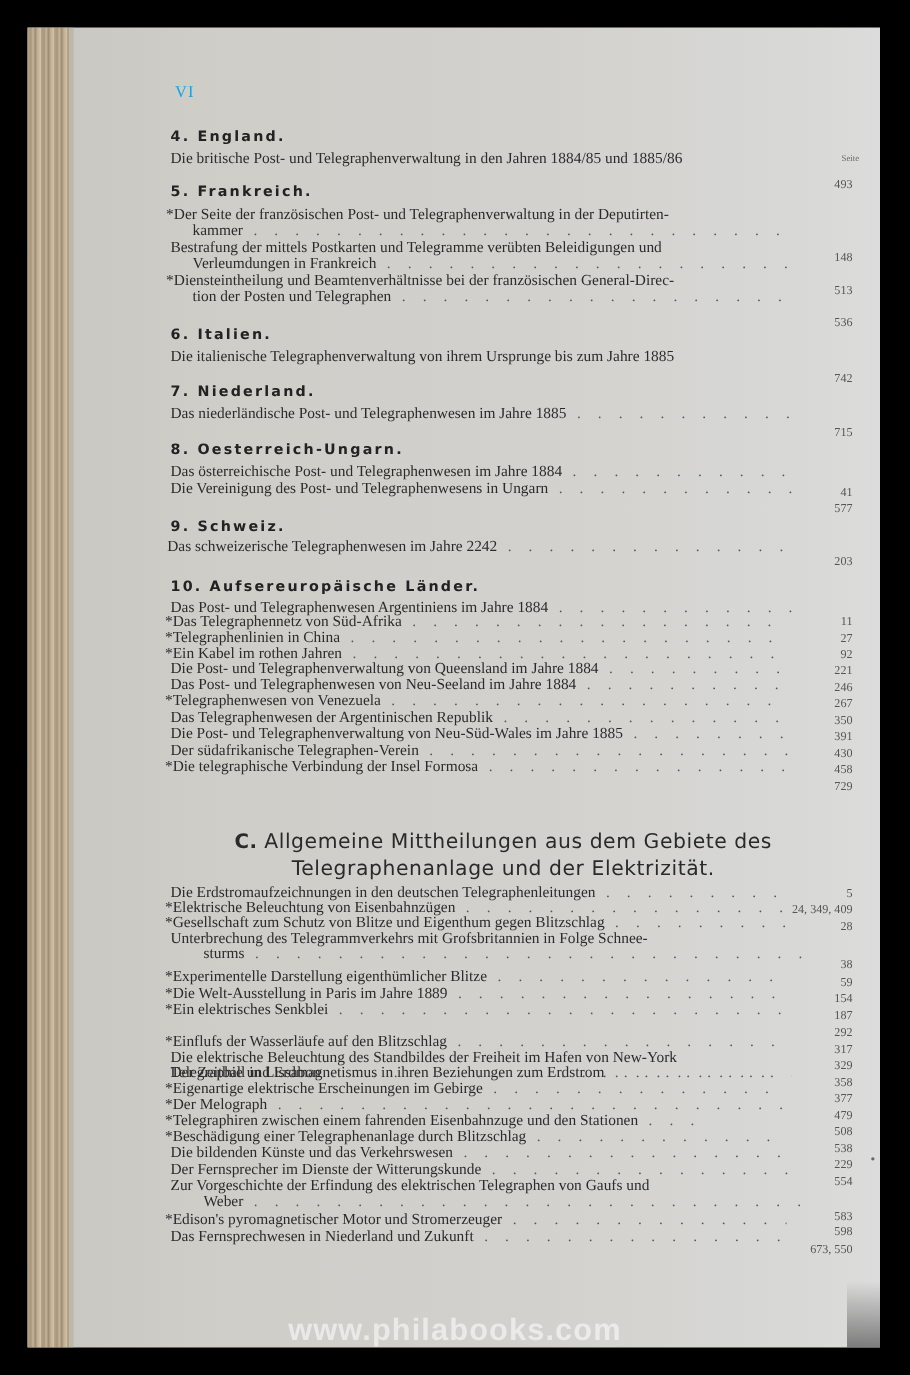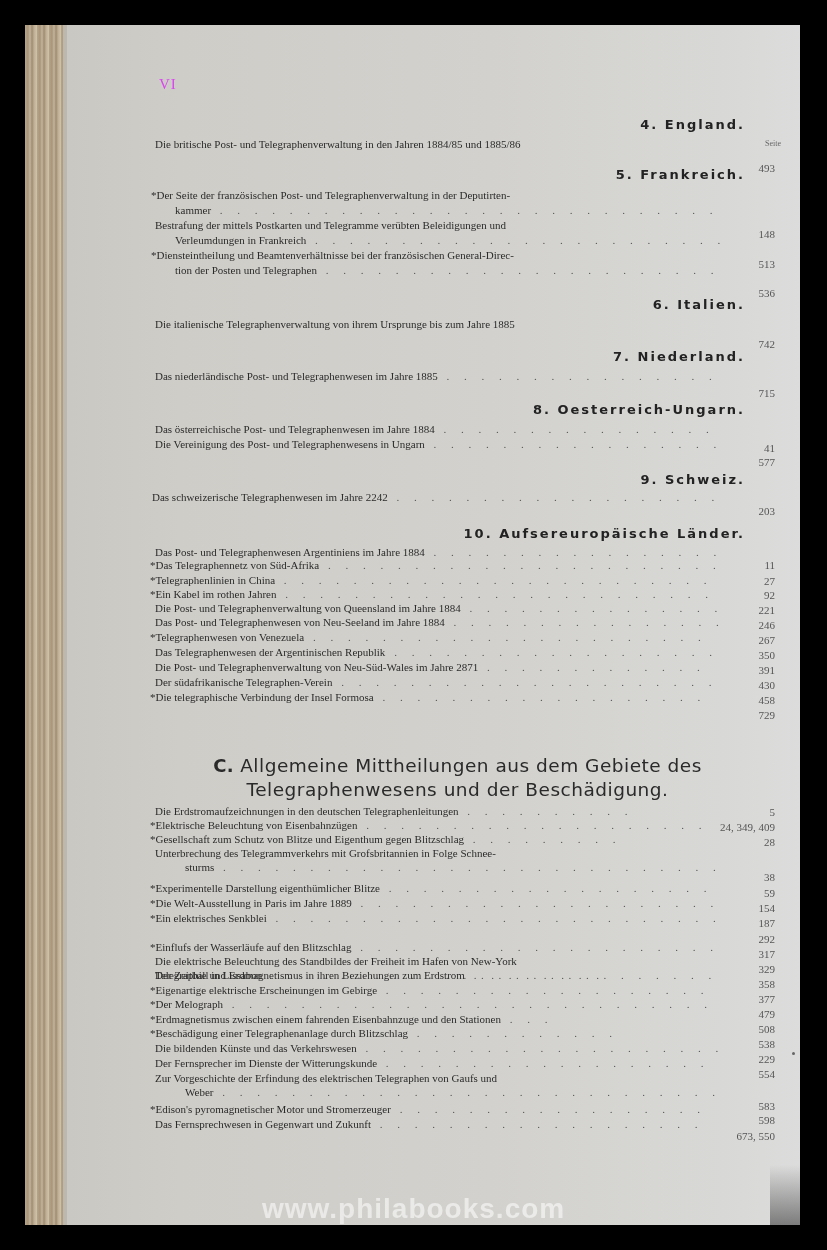--- a/index.html
+++ b/index.html
@@ -19,32 +19,32 @@
     .book-edge::after {
       content: ""; position: absolute; right: -4px; top: 0; width: 4px; height: 100%;
       background: #bdb8ad;
     }
     .bottom-shade {
       position: absolute; right: 0; bottom: 0; width: 30px; height: 60px;
       background: linear-gradient(180deg, rgba(0,0,0,0) 0%, rgba(60,60,60,0.6) 100%);
     }
     .content { position: absolute; left: 155px; top: 0; width: 635px; }
     .page-num {
-      position: absolute; left: 159px; top: 76px; font-size: 15px; letter-spacing: 1px; color: #d946ef;
+      position: absolute; left: 159px; top: 76px; font-size: 15px; letter-spacing: 1px; color: #0ea5e9;
     }
     .seite {
       position: absolute; left: 765px; top: 139px; font-size: 8px; color: #666;
     }
     .section-head {
-      position: absolute; left: 0; width: 590px; text-align: right;
+      position: absolute; left: 0; width: 590px; text-align: left;
       font-family: "DejaVu Sans", "Liberation Sans", sans-serif; font-weight: bold;
       font-size: 13px; letter-spacing: 2px; color: #222;
     }
     .entry {
-      position: absolute; left: 0; width: 565px; font-size: 11px; line-height: 15px;
+      position: absolute; left: 0; width: 565px; font-size: 14px; line-height: 15px;
       white-space: nowrap; overflow: hidden; color: #2b2b2b;
     }
     .entry .dots {
       color: #555; letter-spacing: 6px;
     }
     .entry.indent { left: 20px; width: 545px; }
     .pg {
       position: absolute; left: 560px; width: 60px; text-align: right;
       font-size: 11px; color: #555; white-space: nowrap;
     }
@@ -117,31 +117,31 @@
   <div class="entry" style="top:587px; left:-5px"><span>*Ein Kabel im rothen Jahren</span><span class="dots"> . . . . . . . . . . . . . . . . . . . . . . . . . . . . . . . . . . . . . . . . . .</span></div>
   <div class="pg" style="top:604px">221</div>
   <div class="entry" style="top:601px"><span>Die Post- und Telegraphenverwaltung von Queensland im Jahre 1884</span><span class="dots"> . . . . . . . . . . . . . . . . . .</span></div>
   <div class="pg" style="top:619px">246</div>
   <div class="entry" style="top:615px"><span>Das Post- und Telegraphenwesen von Neu-Seeland im Jahre 1884</span><span class="dots"> . . . . . . . . . . . . . . . . . .</span></div>
   <div class="pg" style="top:634px">267</div>
   <div class="entry" style="top:630px; left:-5px"><span>*Telegraphenwesen von Venezuela</span><span class="dots"> . . . . . . . . . . . . . . . . . . . . . . . . . . . . . . . . . . . .</span></div>
   <div class="pg" style="top:649px">350</div>
   <div class="entry" style="top:645px"><span>Das Telegraphenwesen der Argentinischen Republik</span><span class="dots"> . . . . . . . . . . . . . . . . . . . . . . . . .</span></div>
   <div class="pg" style="top:664px">391</div>
-  <div class="entry" style="top:660px"><span>Die Post- und Telegraphenverwaltung von Neu-Süd-Wales im Jahre 2871</span><span class="dots"> . . . . . . . . . . . . .</span></div>
+  <div class="entry" style="top:660px"><span>Die Post- und Telegraphenverwaltung von Neu-Süd-Wales im Jahre 1885</span><span class="dots"> . . . . . . . . . . . . .</span></div>
   <div class="pg" style="top:679px">430</div>
   <div class="entry" style="top:675px"><span>Der südafrikanische Telegraphen-Verein</span><span class="dots"> . . . . . . . . . . . . . . . . . . . . . . . . . . .</span></div>
   <div class="pg" style="top:694px">458</div>
   <div class="entry" style="top:690px; left:-5px"><span>*Die telegraphische Verbindung der Insel Formosa</span><span class="dots"> . . . . . . . . . . . . . . . . . . . . . . . . .</span></div>
   <div class="pg" style="top:709px">729</div>
 
   <div class="big-head" style="top:754px">
     <span class="letter">C.</span><span>Allgemeine Mittheilungen aus dem Gebiete des</span>
   </div>
-  <div class="big-head" style="top:778px">Telegraphenwesens und der Beschädigung.</div>
+  <div class="big-head" style="top:778px">Telegraphenanlage und der Elektrizität.</div>
 
   <div class="entry" style="top:804px"><span>Die Erdstromaufzeichnungen in den deutschen Telegraphenleitungen</span><span class="dots"> . . . . . . . . . .</span></div>
   <div class="pg" style="top:806px">5</div>
   <div class="entry" style="top:818px; left:-5px"><span>*Elektrische Beleuchtung von Eisenbahnzügen</span><span class="dots"> . . . . . . . . . . . . . . . . . . . . . . . . . .</span></div>
   <div class="pg" style="top:821px">24, 349, 409</div>
   <div class="entry" style="top:832px; left:-5px"><span>*Gesellschaft zum Schutz von Blitze und Eigenthum gegen Blitzschlag</span><span class="dots"> . . . . . . . . .</span></div>
   <div class="pg" style="top:836px">28</div>
   <div class="entry" style="top:846px"><span>Unterbrechung des Telegrammverkehrs mit Grofsbritannien in Folge Schnee-</span></div>
   <div class="entry indent" style="top:860px; left:30px"><span>sturms</span><span class="dots"> . . . . . . . . . . . . . . . . . . . . . . . . . . . . . . . . . . . . . . .</span></div>
   <div class="pg" style="top:871px">38</div>
@@ -156,30 +156,30 @@
   <div class="entry" style="top:940px; left:-5px"><span>*Einflufs der Wasserläufe auf den Blitzschlag</span><span class="dots"> . . . . . . . . . . . . . . . . . . . . . . . . . . . .</span></div>
   <div class="pg" style="top:948px">317</div>
   <div class="entry" style="top:954px"><span>Die elektrische Beleuchtung des Standbildes der Freiheit im Hafen von New-York</span></div>
   <div class="pg" style="top:963px">329</div>
   <div class="entry" style="top:968px"><span>Der Zeitball in Lissabon</span><span class="dots"> . . . . . . . . . . . . . . . . . . . . . . . . . . . . . . . . . . . . . . . . .</span></div>
   <div class="pg" style="top:978px">358</div>
   <div class="entry" style="top:983px; left:-5px"><span>*Eigenartige elektrische Erscheinungen im Gebirge</span><span class="dots"> . . . . . . . . . . . . . . . . . . . . . . . . .</span></div>
   <div class="pg" style="top:993px">377</div>
   <div class="entry" style="top:997px; left:-5px"><span>*Der Melograph</span><span class="dots"> . . . . . . . . . . . . . . . . . . . . . . . . . . . . . . . . . . . . . . . . . . .</span></div>
   <div class="pg" style="top:1008px">479</div>
-  <div class="entry" style="top:1012px; left:-5px"><span>*Erdmagnetismus zwischen einem fahrenden Eisenbahnzuge und den Stationen</span><span class="dots"> . . .</span></div>
+  <div class="entry" style="top:1012px; left:-5px"><span>*Telegraphiren zwischen einem fahrenden Eisenbahnzuge und den Stationen</span><span class="dots"> . . .</span></div>
   <div class="pg" style="top:1023px">508</div>
   <div class="entry" style="top:1026px; left:-5px"><span>*Beschädigung einer Telegraphenanlage durch Blitzschlag</span><span class="dots"> . . . . . . . . . . . .</span></div>
   <div class="pg" style="top:1038px">538</div>
   <div class="entry" style="top:1041px"><span>Die bildenden Künste und das Verkehrswesen</span><span class="dots"> . . . . . . . . . . . . . . . . . . . . . . . . .</span></div>
   <div class="pg" style="top:1053px">229</div>
   <div class="entry" style="top:1056px"><span>Der Fernsprecher im Dienste der Witterungskunde</span><span class="dots"> . . . . . . . . . . . . . . . . . . .</span></div>
   <div class="pg" style="top:1068px">554</div>
   <div class="entry" style="top:1071px"><span>Zur Vorgeschichte der Erfindung des elektrischen Telegraphen von Gaufs und</span></div>
   <div class="entry indent" style="top:1085px; left:30px"><span>Weber</span><span class="dots"> . . . . . . . . . . . . . . . . . . . . . . . . . . . . . . . . . . . . . . . . .</span></div>
   <div class="pg" style="top:1100px">583</div>
   <div class="entry" style="top:1102px; left:-5px"><span>*Edison's pyromagnetischer Motor und Stromerzeuger</span><span class="dots"> . . . . . . . . . . . . . . . . . . . . . .</span></div>
   <div class="pg" style="top:1114px">598</div>
-  <div class="entry" style="top:1117px"><span>Das Fernsprechwesen in Gegenwart und Zukunft</span><span class="dots"> . . . . . . . . . . . . . . . . . . .</span></div>
+  <div class="entry" style="top:1117px"><span>Das Fernsprechwesen in Niederland und Zukunft</span><span class="dots"> . . . . . . . . . . . . . . . . . . .</span></div>
   <div class="pg" style="top:1130px">673, 550</div>
 </div>
 
 <div class="watermark">www.philabooks.com</div>
 
 </body></html>

